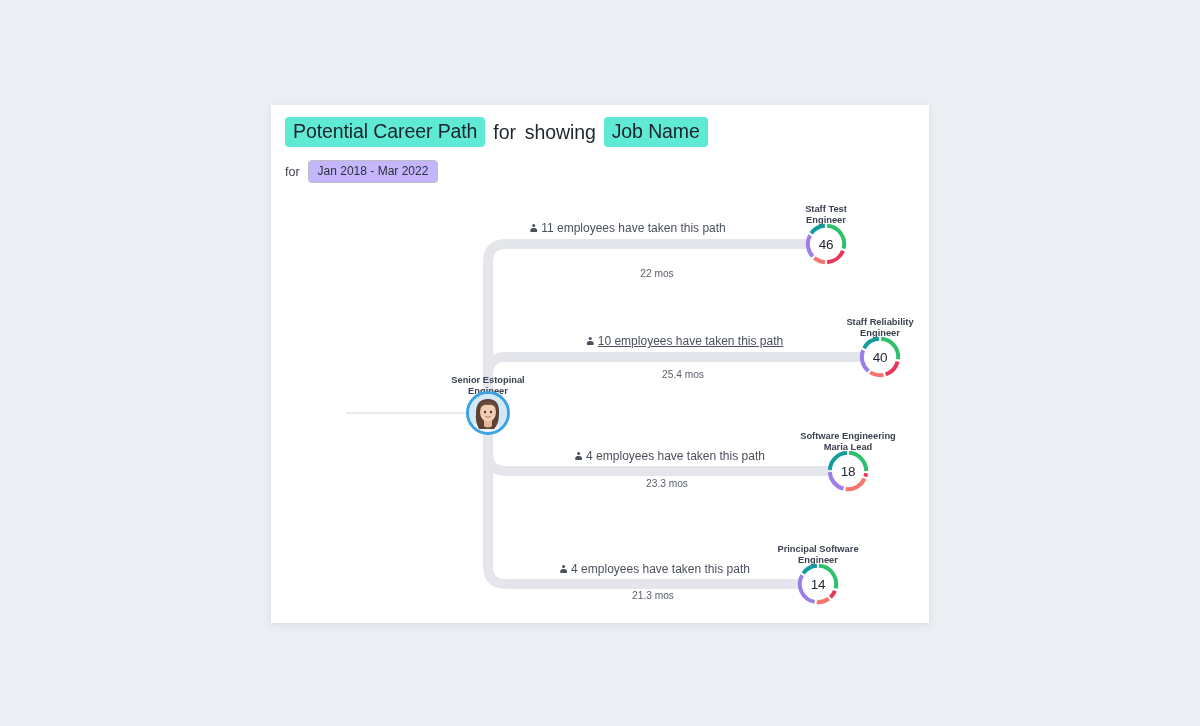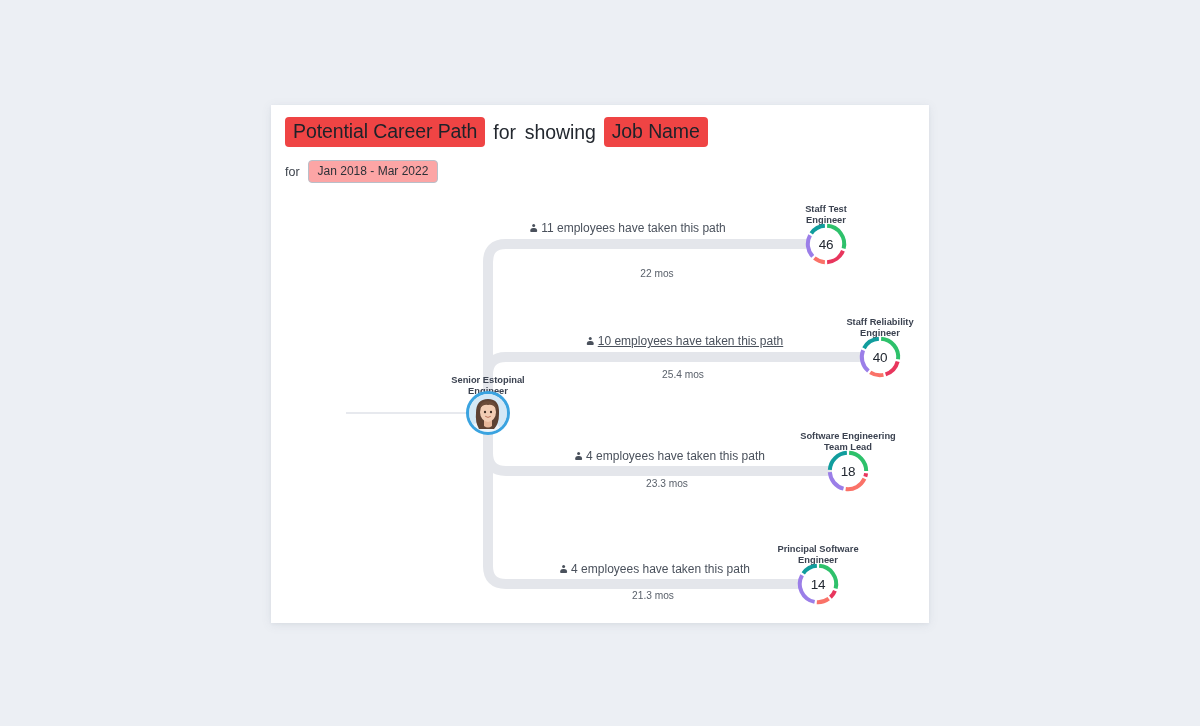--- a/index.html
+++ b/index.html
@@ -34,21 +34,21 @@
   .title-row {
     display: flex;
     align-items: center;
     gap: 7px;
     flex-wrap: wrap;
     font-size: 19.5px;
     color: #23282f;
     letter-spacing: -0.1px;
   }
   .chip {
-    background: #ef4444;
+    background: #5eead4;
     border-radius: 4px;
     padding: 3px 8px 4px 8px;
     color: #1d2229;
     white-space: nowrap;
   }
   .plain {
     color: #23282f;
     padding: 0 1px;
     white-space: nowrap;
   }
@@ -59,21 +59,21 @@
     margin-top: 13px;
     font-size: 12.5px;
     color: #3d434c;
   }
   .date-chip {
     border: 1px solid #b9bfc9;
     border-radius: 4px;
     padding: 3px 9px 4px 9px;
     font-size: 12px;
     color: #2c3138;
-    background: #fca5a5;
+    background: #c4b5fd;
     white-space: nowrap;
   }
 
   
   .diagram {
     position: absolute;
     left: 0;
     top: 0;
     width: 658px;
     height: 518px;
@@ -308,21 +308,21 @@
             <path d="M11.4233763909447 37.043567417656504 A18.2 18.2 0 0 1 6.089787198080174 16.270609017616316" stroke="#9b7ee8" stroke-width="4" stroke-linecap="butt" fill="none"></path>
             <path d="M7.0359398205582835 14.259932346533965 A18.2 18.2 0 0 1 21.88891658046559 4.8339466687220245" stroke="#119d9d" stroke-width="4" stroke-linecap="butt" fill="none"></path>
           </g>
       </svg>
       <div class="donut-value">40</div>
     </div>
   </div>
 
   <div class="node" style="left:577px; top:366px;">
     <div class="node-label" style="top:-40px;">Software Engineering
-Team Lead</div>
+Maria Lead</div>
     <div class="donut-wrap">
       <svg width="46" height="46" viewBox="0 0 46 46">
         <g>
             <path d="M24.111083419534395 4.8339466687220245 A18.2 18.2 0 0 1 41.199972279821836 23.031764976259353" stroke="#2ec16b" stroke-width="4" stroke-linecap="butt" fill="none"></path>
             <path d="M41.06044126951589 25.24954687667697 A18.2 18.2 0 0 1 40.29938631562566 28.65431101927932" stroke="#e8365d" stroke-width="4" stroke-linecap="butt" fill="none"></path>
             <path d="M39.481352142002734 30.720429493966105 A18.2 18.2 0 0 1 20.687424123455422 41.05247885513854" stroke="#fa7268" stroke-width="4" stroke-linecap="butt" fill="none"></path>
             <path d="M18.504617968446077 40.63608631160503 A18.2 18.2 0 0 1 4.8339466687220245 24.111083419534403" stroke="#9b7ee8" stroke-width="4" stroke-linecap="butt" fill="none"></path>
             <path d="M4.8339466687220245 21.888916580465605 A18.2 18.2 0 0 1 21.88891658046559 4.8339466687220245" stroke="#119d9d" stroke-width="4" stroke-linecap="butt" fill="none"></path>
           </g>
       </svg>

